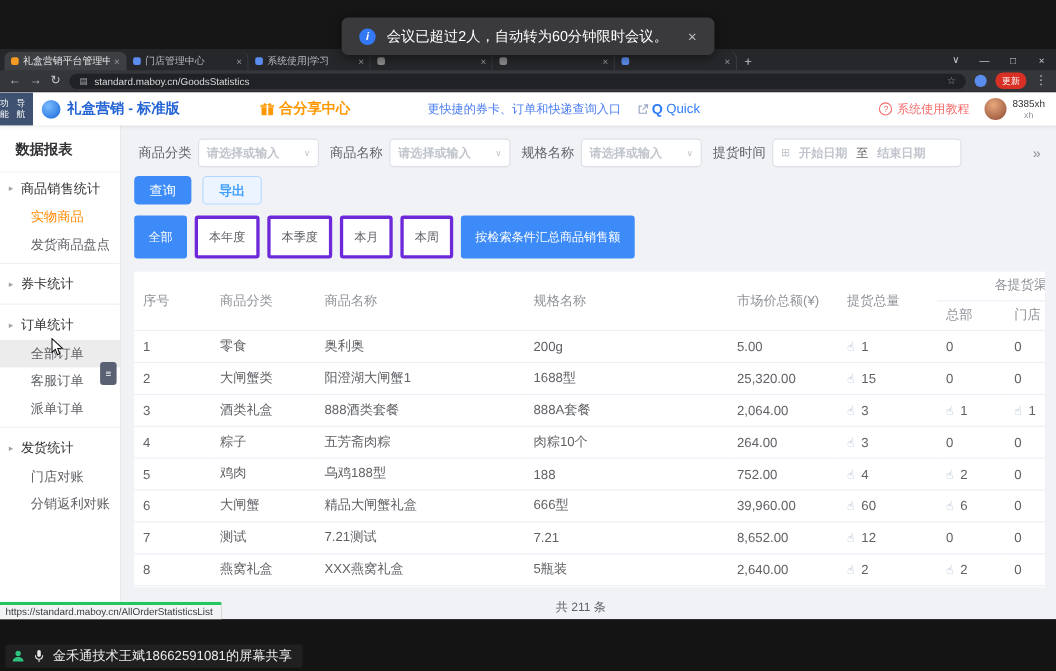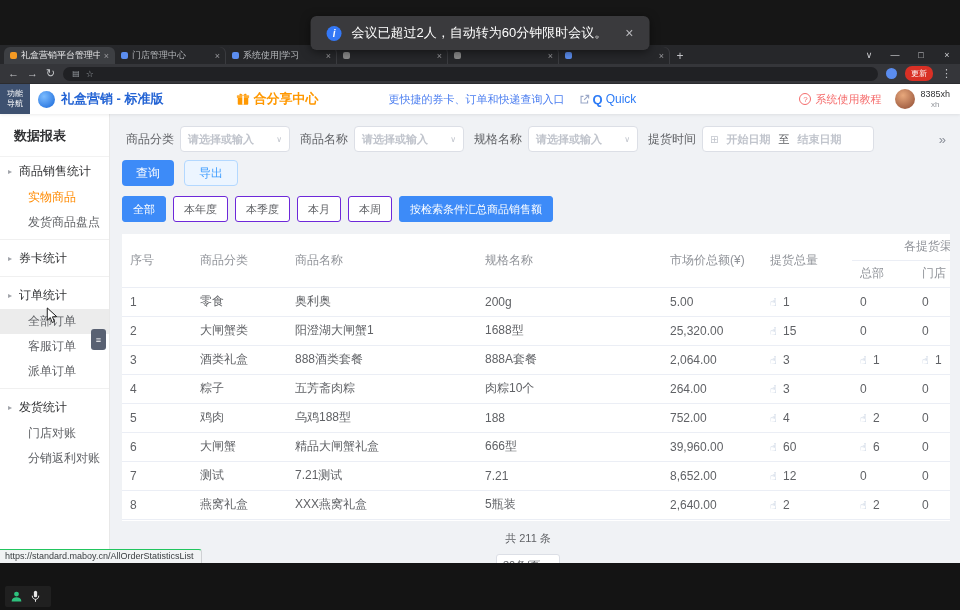--- a/index.html
+++ b/index.html
@@ -42,21 +42,21 @@
   .tb-avatar { width:11px; height:11px; border-radius:50%; background:#5b8def; flex-shrink:0; }
   .update-pill { background:#d93025; color:#fff; font-size:8px; border-radius:7px; padding:2px 6px; white-space:nowrap; }
 
   
   .viewport { position:absolute; top:39px; left:0; right:0; bottom:0; background:#fff;
     display:flex; flex-direction:column; overflow:hidden; }
 
   .app-header { height:30px; display:flex; align-items:center; background:#fff; position:relative; z-index:5;
     box-shadow:0 1px 3px rgba(0,0,0,.08); flex-shrink:0; }
   .nav-toggle { width:30px; height:30px; background:#3e5170; color:#fff; font-size:8px; line-height:1.3;
-    display:flex; flex-direction:column; align-items:center; justify-content:center; flex-shrink:0; }
+    display:flex; flex-direction:row; align-items:center; justify-content:center; flex-shrink:0; }
   .logo { width:17px; height:17px; border-radius:50%;
     background:radial-gradient(circle at 35% 32%, #7cbcff, #1565d8); margin-left:8px; flex-shrink:0; }
   .brand { color:#2464d4; font-weight:bold; font-size:13px; margin-left:6px; white-space:nowrap; }
   .share-center { display:flex; align-items:center; gap:4px; margin-left:72px; color:#ff9800;
     font-weight:bold; font-size:13px; white-space:nowrap; cursor:pointer;justify-content:flex-end; }
   .promo { margin-left:70px; color:#4a7df0; font-size:11px; white-space:nowrap; }
   .quick-wrap { display:flex; align-items:center; gap:3px; margin-left:14px; cursor:pointer; }
   .quick-q { color:#2e7cf6; font-weight:bold; font-size:13px; }
   .quick-t { color:#2e7cf6; font-size:12px; }
   .tutorial { margin-left:auto; display:flex; align-items:center; gap:4px; color:#f56c6c; font-size:11px; white-space:nowrap; }
@@ -96,25 +96,25 @@
   .f-ph { font-size:11px; color:#c0c4cc; white-space:nowrap;font-weight:bold; }
   .f-sep { font-size:11px; color:#606266; }
   .f-caret { font-size:8px; color:#c0c4cc; }
   .cal-ic { font-size:10px; color:#c0c4cc; }
   .expand-btn { position:absolute; top:18px; right:14px; color:#8a8f99; font-size:13px; cursor:pointer; }
 
   .btn-row { display:flex; gap:10px; margin-top:6px; flex-shrink:0; }
   .btn { height:26px; border:none; border-radius:4px; font-size:12px; padding:0 14px; cursor:pointer;
     font-family:inherit; display:flex; align-items:center; }
   .btn-primary { background:#3d8bf8; color:#fff; }
-  .btn-plain { background:#ecf5ff; border:1px solid #b3d8ff; color:#409eff; }
+  .btn-plain { background:#ecf5ff; border:1px solid #b3d8ff; color:#409eff;font-weight:bold; }
 
   .qf-row { display:flex; gap:7px; margin-top:10px; flex-shrink:0; }
-  .qf { height:26px; border-radius:3px; font-size:11px; padding:0 10px; background:#fff;
-    border:1px solid #6d28d9; color:#606266; font-family:inherit; cursor:pointer; display:flex; align-items:center; white-space:nowrap; }
+  .qf { height:39px; border-radius:3px; font-size:11px; padding:0 10px; background:#fff;
+    border:3px solid #6d28d9; color:#606266; font-family:inherit; cursor:pointer; display:flex; align-items:center; white-space:nowrap; }
   .qf.active { background:#3d8bf8; border-color:#3d8bf8; color:#fff; }
 
   .table-card { margin-top:12px; background:#fff; width:828px; height:287px; overflow:hidden; flex-shrink:0; }
   table { border-collapse:collapse; table-layout:fixed; width:900px; font-size:12px; }
   th { font-weight:500; color:#909399; text-align:left; padding:0 8px; height:26px;
     border-bottom:1px solid #ebeef5; background:#fff; white-space:nowrap; overflow:hidden; }
   .th-group { padding-left:52px; }
   .th-sub { height:27px; }
   td { color:#606266; padding:0 8px; height:29px; border-bottom:1px solid #ebeef5; white-space:nowrap; overflow:hidden; }
   .cell-link { cursor:pointer; }
@@ -125,21 +125,21 @@
   .pg-size { width:64px; height:22px; border:1px solid #dcdfe6; border-radius:3px; background:#fff;
     display:flex; align-items:center; justify-content:space-between; padding:0 6px; cursor:pointer; }
   .pg-arrow { color:#b4bccc; font-size:12px; padding:0 2px; cursor:pointer; }
   .pg-pages { display:flex; align-items:center; }
   .pg-num { min-width:20px; text-align:center; font-size:11.5px; color:#606266; cursor:pointer; }
   .pg-num.active { color:#409eff; font-weight:bold; }
   .pg-num.more { color:#b4bccc; letter-spacing:1px; }
   .pg-goto-input { width:28px; height:21px; border:1px solid #dcdfe6; border-radius:3px; text-align:center;
     font-size:11px; color:#606266; font-family:inherit; background:#fff; }
 
-  .status-tooltip { position:absolute; left:0; bottom:0; background:#f1f3f4; border-top:1px solid #22c55e;
+  .status-tooltip { position:absolute; left:0; bottom:0; background:#f1f3f4; border-top:3px solid #22c55e;
     border-right:1px solid #cfd1d4; border-radius:0 3px 0 0; font-size:9px; color:#3c4043; padding:1px 8px 2px 5px; z-index:20; }
 
   
   .share-bar { position:absolute; left:0; bottom:0; width:100%; height:47px; background:#141414; }
   .share-inner { position:absolute; left:5px; bottom:3px; height:21px; display:flex; align-items:center;
     gap:7px; padding:0 10px 0 5px; background:#202020; border-radius:2px; }
   .share-text { color:#ececec; font-size:12px; white-space:nowrap; }
 </style>
 </head>
 <body>
@@ -195,20 +195,21 @@
         <span class="win-btn">×</span>
       </div>
     </div>
 
     <div class="toolbar">
       <span class="nav-ic">←</span>
       <span class="nav-ic">→</span>
       <span class="nav-ic">↻</span>
       <div class="url-pill">
         <span class="page-ic">▤</span>
+        <span class="url-text">standard.maboy.cn/GoodsStatistics</span>
         <span class="star-ic">☆</span>
       </div>
       <span class="tb-avatar"></span>
       <span class="update-pill">更新</span>
       <span class="nav-ic">⋮</span>
     </div>
 
     <div class="viewport">
 
       <div class="app-header">
@@ -487,15 +488,16 @@
     <div class="share-inner">
       <svg width="13" height="13" viewBox="0 0 16 16">
         <circle cx="8" cy="5" r="3" fill="#2ec27e"></circle>
         <path d="M2 14c0-3.3 2.7-5 6-5s6 1.7 6 5z" fill="#2ec27e"></path>
       </svg>
       <svg width="11" height="13" viewBox="0 0 12 16">
         <rect x="4" y="1" width="4" height="8" rx="2" fill="#e8e8e8"></rect>
         <path d="M2 7c0 2.8 1.8 4.5 4 4.5S10 9.8 10 7" stroke="#e8e8e8" fill="none" stroke-width="1.2"></path>
         <line x1="6" y1="11.5" x2="6" y2="14.5" stroke="#e8e8e8" stroke-width="1.2"></line>
       </svg>
+      <span class="share-text">金禾通技术王斌18662591081的屏幕共享</span>
     </div>
   </div>
 </div>
 
 </body></html>

